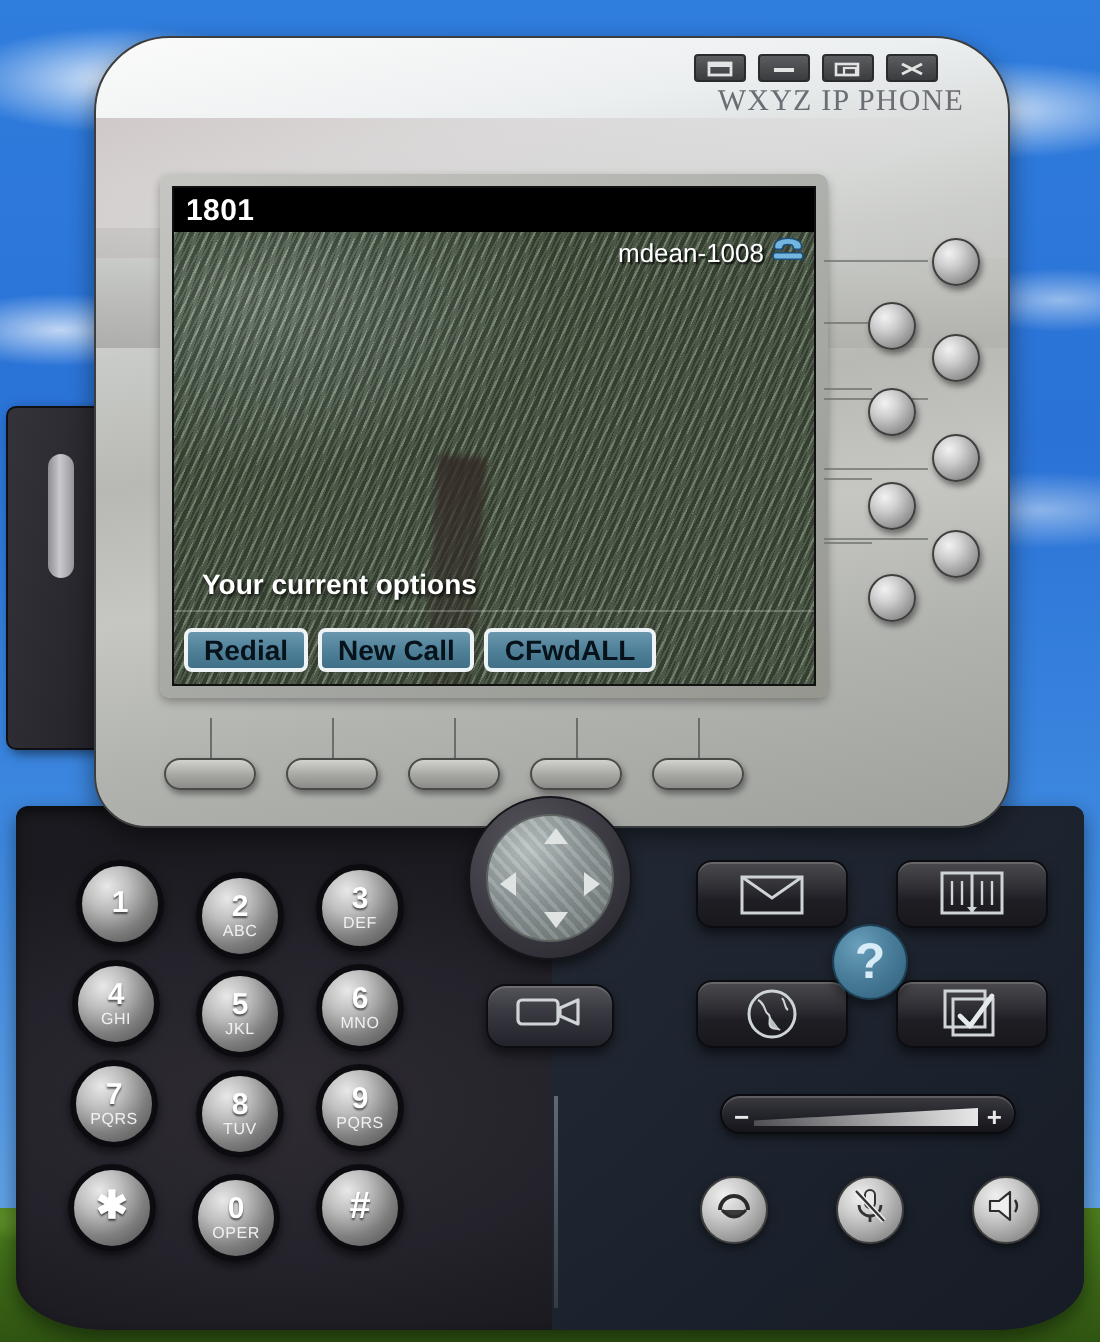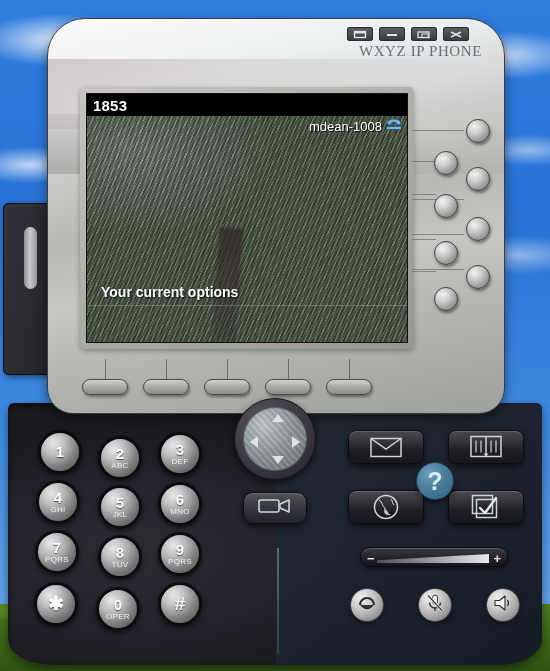--- a/index.html
+++ b/index.html
@@ -329,41 +329,46 @@
         </svg>
       </div>
     </div>
 
     <div class="brand-text">WXYZ IP PHONE</div>
 
     <div class="lcd-bezel">
       <div class="lcd">
 
         <div class="lcd-header">
-          <span>1853</span>
+          <span>1801</span>
         </div>
 
         <div class="lcd-wallpaper">
           <div class="lcd-ridge"></div>
           <div class="lcd-dark-slash"></div>
         </div>
 
         <div class="lcd-line">
           <span>mdean-1008</span>
           <span>
             <svg width="16" height="13" viewBox="0 0 16 13">
               <path d="M1.2 5.2c0-2.6 3-4.1 6.8-4.1s6.8 1.5 6.8 4.1c0 .9-.4 1.5-1.1 1.5h-2c-.8 0-1.2-.5-1.2-1.3 0-.8-.7-1.1-2.5-1.1s-2.5.3-2.5 1.1c0 .8-.4 1.3-1.2 1.3h-2c-.7 0-1.1-.6-1.1-1.5z" fill="#74b6e0" stroke="#1c4f78" stroke-width=".8"></path>
               <rect x="0.6" y="8.4" width="14.8" height="3.2" rx="1.2" fill="#74b6e0" stroke="#1c4f78" stroke-width=".8"></rect>
             </svg>
           </span>
         </div>
 
         <div class="lcd-prompt">Your current options</div>
         <div class="lcd-sep"></div>
 
+        <div class="softkeys-lcd">
+          <div class="sk">Redial</div>
+          <div class="sk">New Call</div>
+          <div class="sk">CFwdALL</div>
+        </div>
 
       </div>
     </div>
 
     <div class="linebtn-panel">
       <div class="lwire" style="left:-2px; top:41px;  width:52px;"></div>
       <div class="lwire" style="left:-2px; top:72px;  width:24px;"></div>
       <div class="lwire" style="left:-2px; top:105px; width:24px;"></div>
       <div class="lwire" style="left:-2px; top:110px; width:52px;"></div>
       <div class="lwire" style="left:-2px; top:145px; width:52px;"></div>

